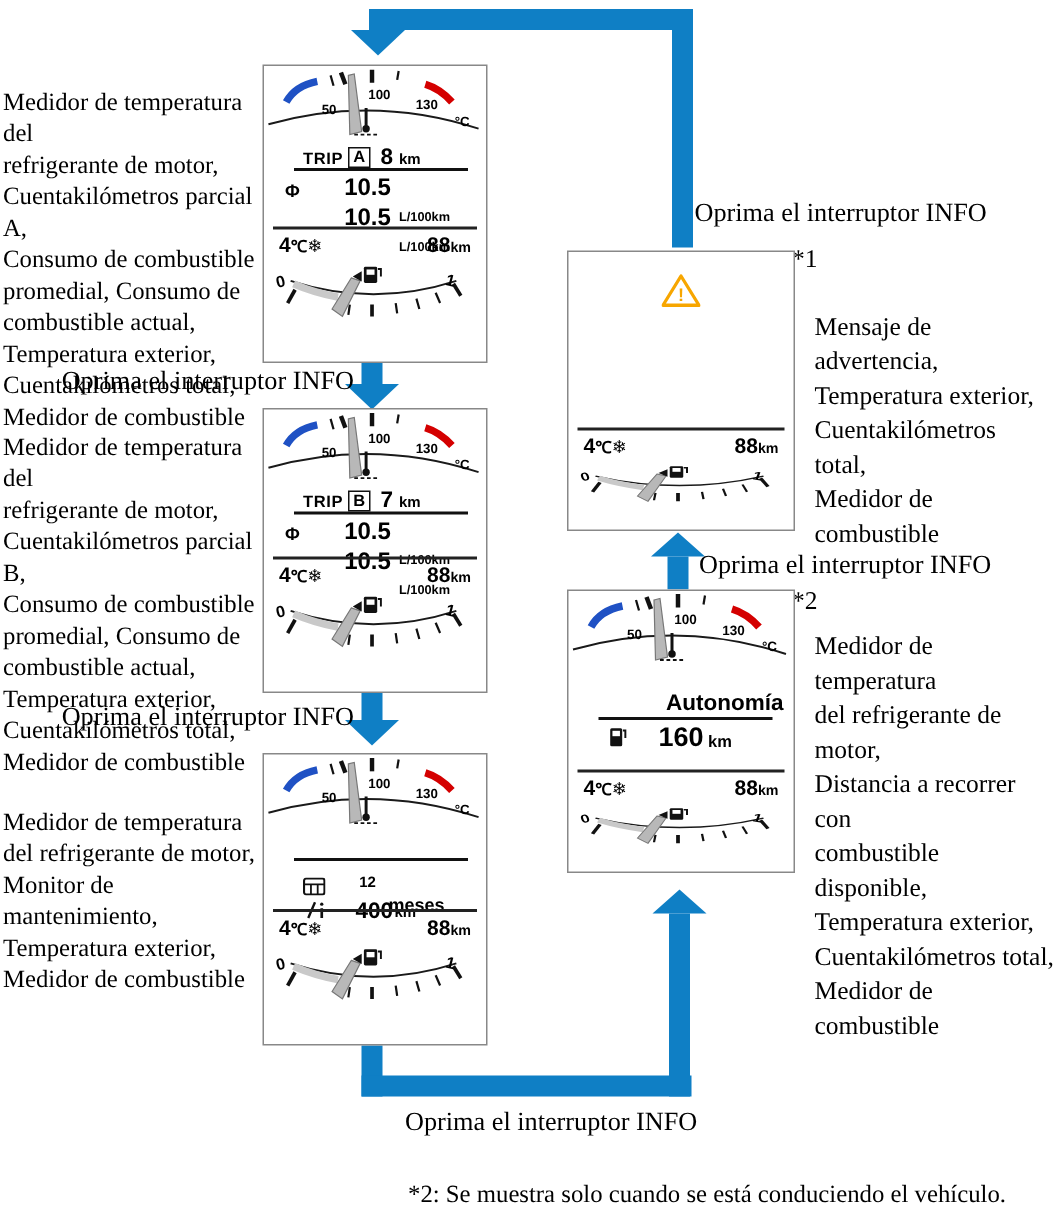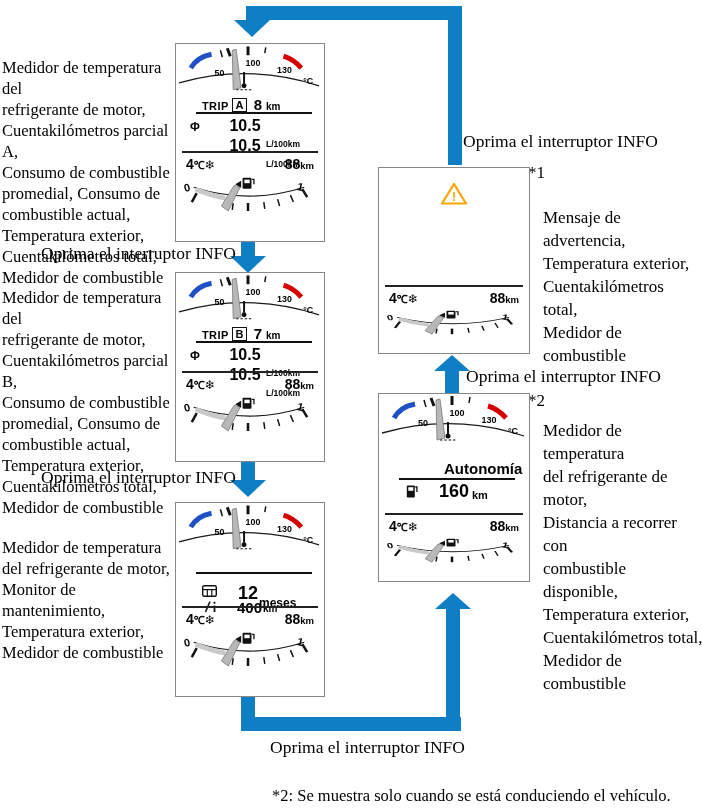--- a/index.html
+++ b/index.html
@@ -230,21 +230,21 @@
         <use href="#sym-temp"></use>
       </svg>
     <div class="uline" style="top:69px"></div>
     <div class="mid-row" style="top:80px">
       <svg class="abs" style="left:26px;top:2px" width="15" height="12" viewBox="0 0 15 12">
         <rect x="0.7" y="0.7" width="13.6" height="10.6" rx="1.5" fill="none" stroke="#111" stroke-width="1.4"></rect>
         <line x1="0.7" y1="4.6" x2="14.3" y2="4.6" stroke="#111" stroke-width="1.2"></line>
         <line x1="5.3" y1="4.6" x2="5.3" y2="11" stroke="#111" stroke-width="1.2"></line>
         <line x1="9.8" y1="4.6" x2="9.8" y2="11" stroke="#111" stroke-width="1.2"></line>
       </svg>
-      <span class="abs b" style="left:56px;top:0;width:26px;text-align:right;font-size:18px">12</span>
+      <span class="abs b" style="left:56px;top:0;width:26px;text-align:center;font-size:10px">12</span>
       <span class="abs b" style="left:83px;top:13px;font-size:12px">meses</span>
     </div>
     <div class="mid-row" style="top:96px">
       <svg class="abs" style="left:28px;top:2px" width="13" height="12" viewBox="0 0 13 12">
         <line x1="1.5" y1="11" x2="6" y2="0.5" stroke="#111" stroke-width="1.6"></line>
         <line x1="10.5" y1="4.5" x2="10.5" y2="11" stroke="#111" stroke-width="1.8"></line>
         <circle cx="10.5" cy="1.8" r="1.1" fill="#111"></circle>
       </svg>
       <span class="abs b" style="left:50px;top:0;width:36px;text-align:right;font-size:15px">400</span>
       <span class="abs b" style="left:87px;top:4px;font-size:10px">km</span>

